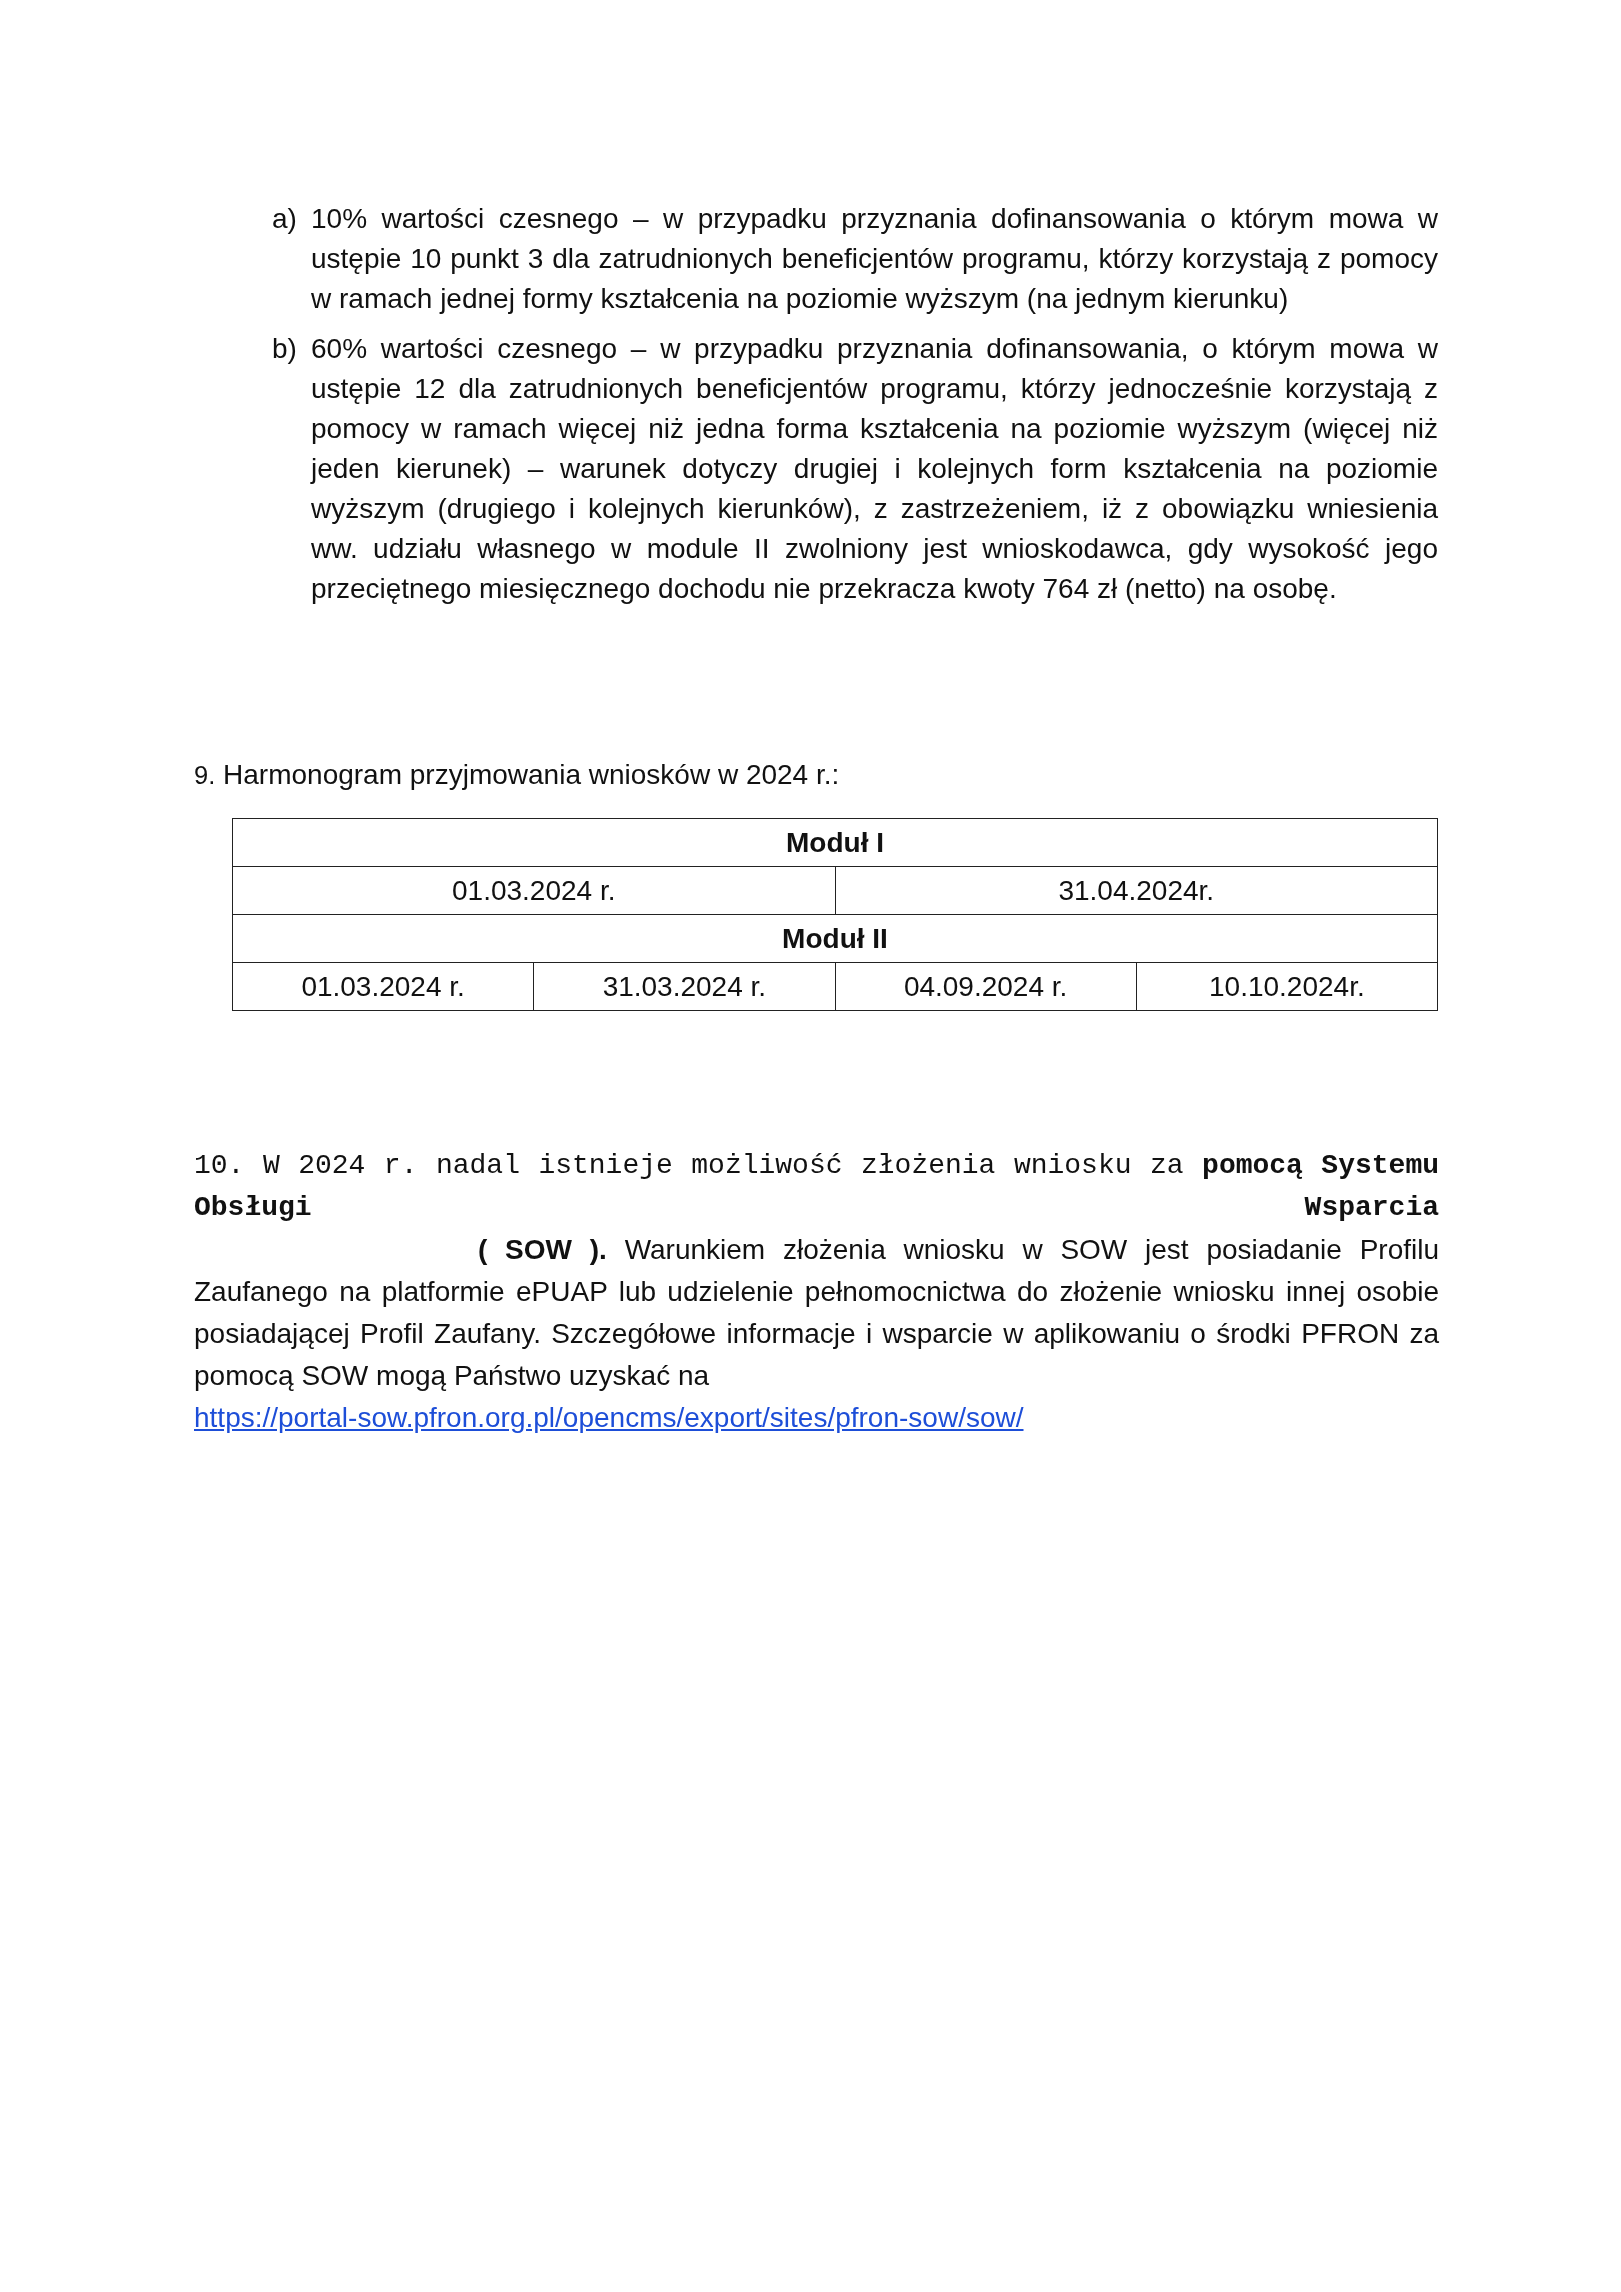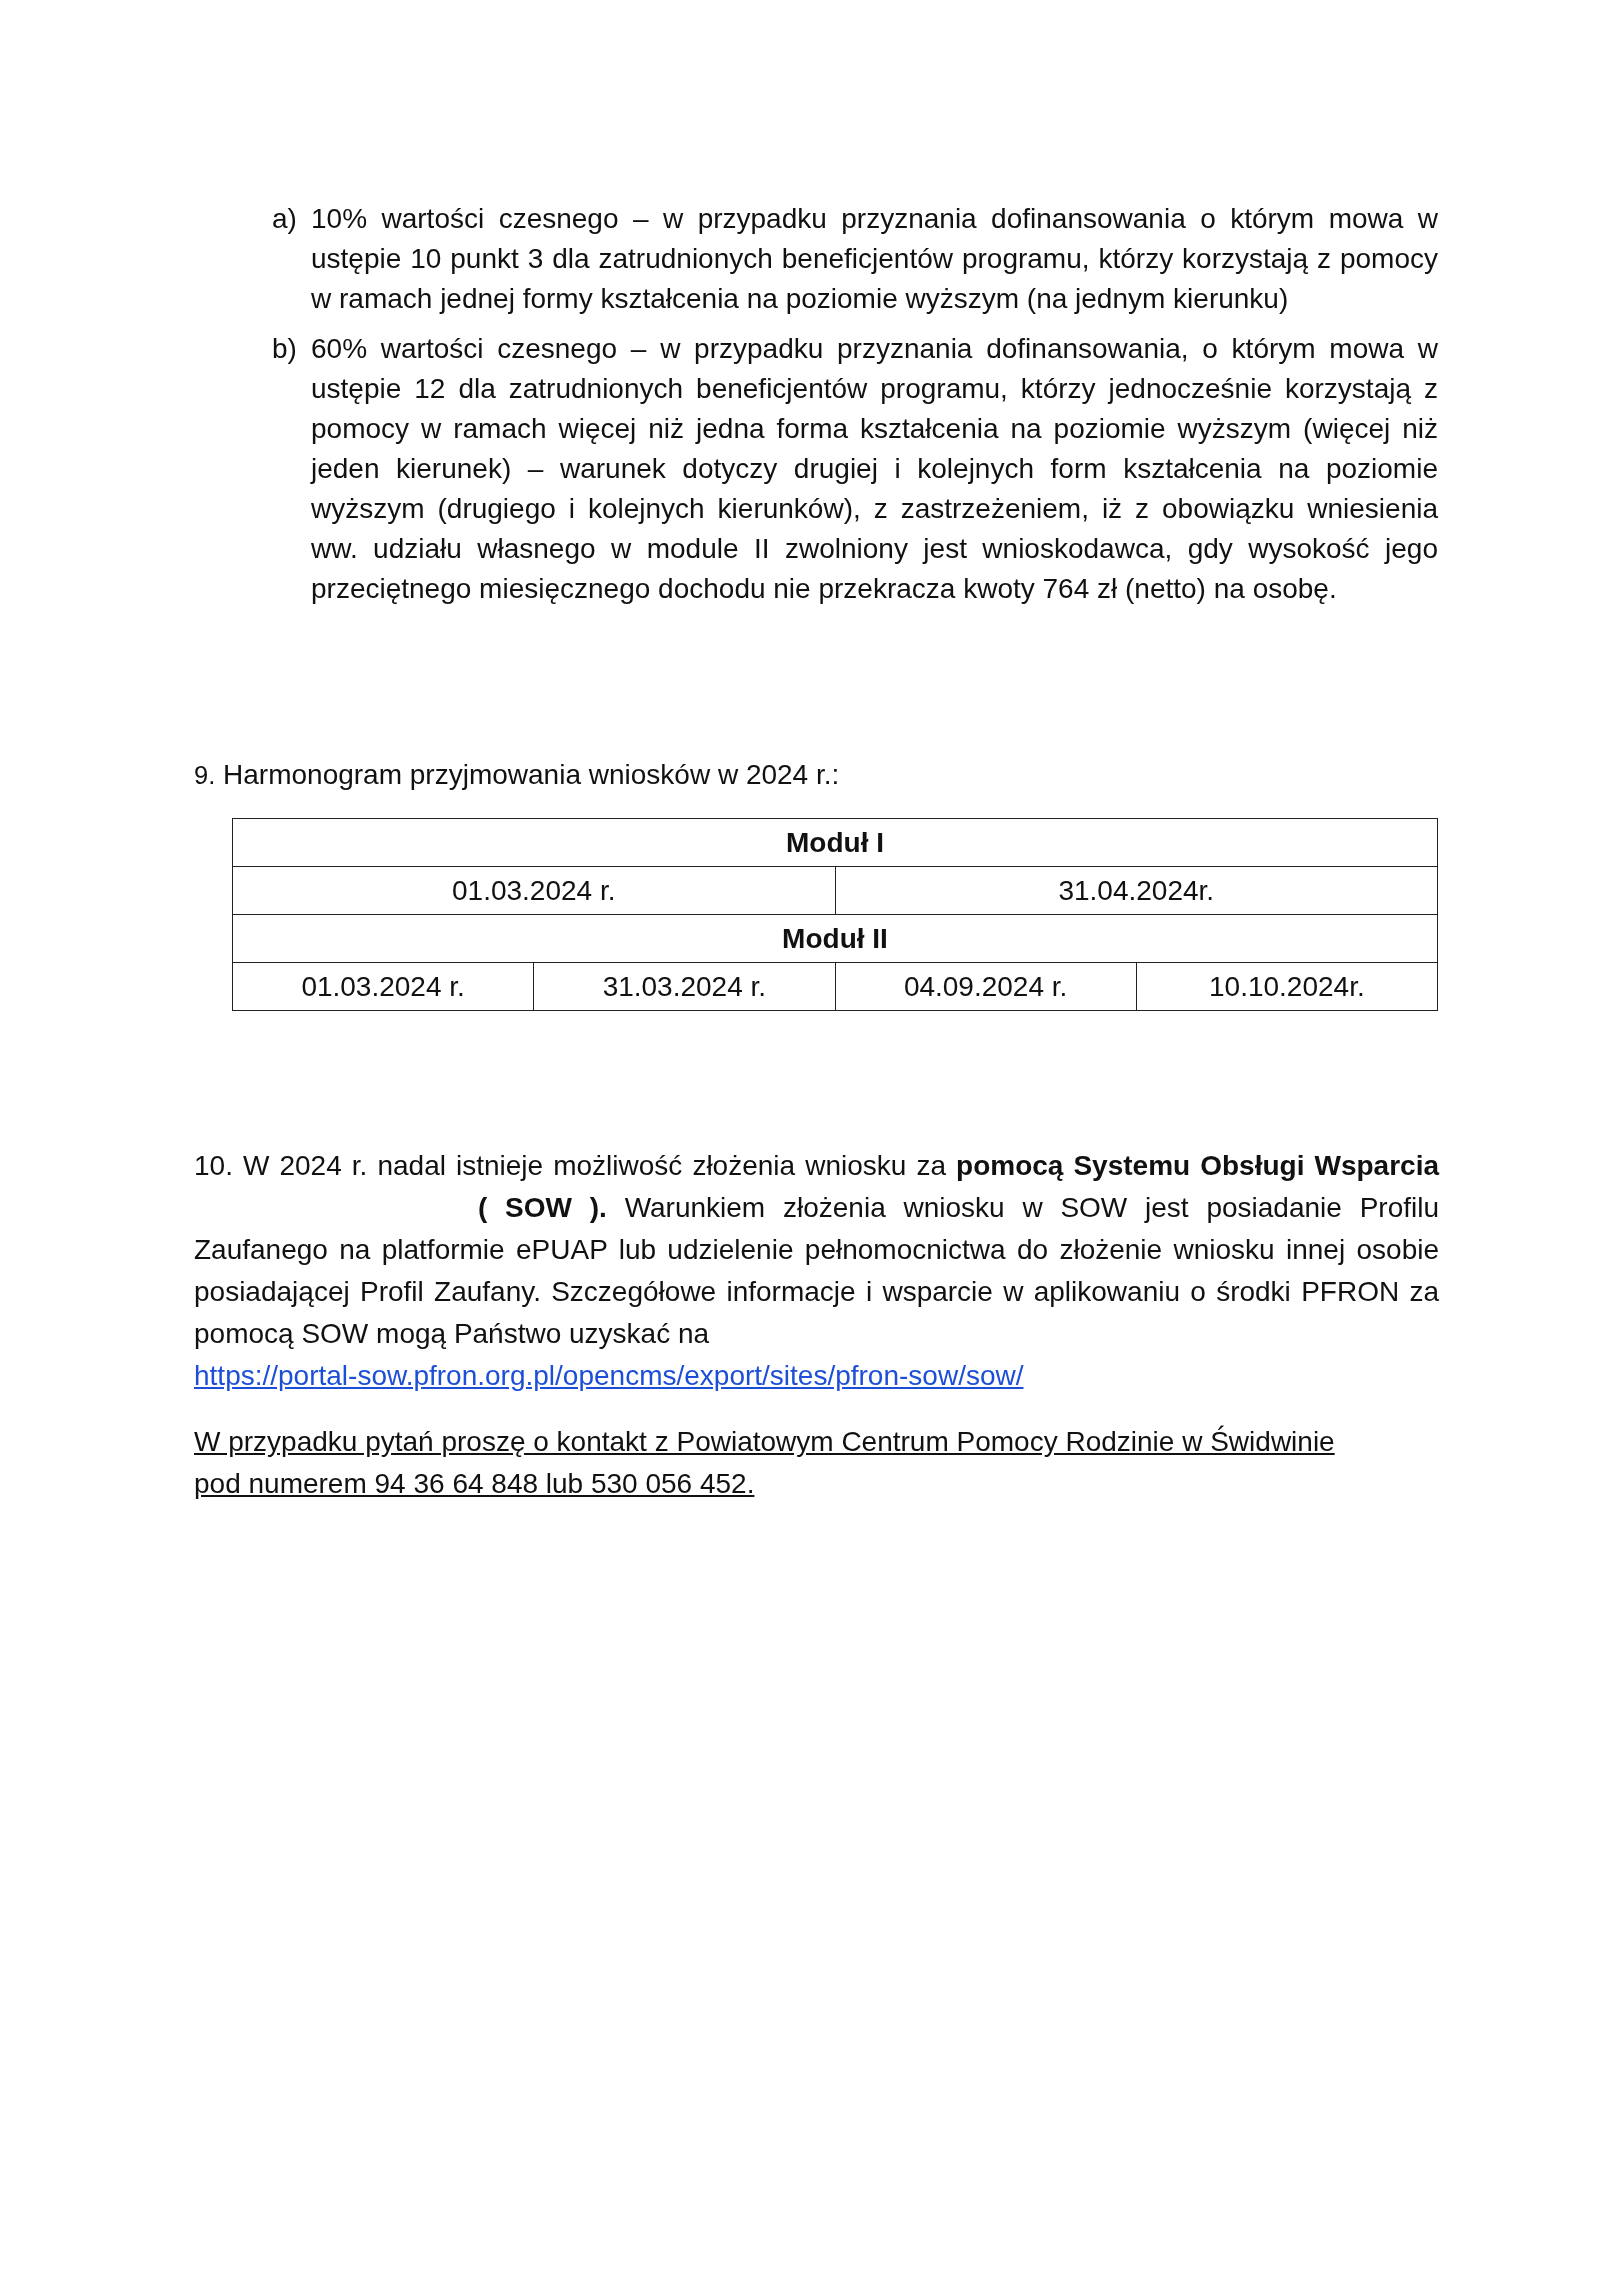--- a/index.html
+++ b/index.html
@@ -12,21 +12,21 @@
   .li-text { flex: 1; text-align: justify; }
   .h9 { position: absolute; left: 194px; top: 755px; font-size: 28px; line-height: 40px; }
   .h9 .num { font-size: 25.5px; }
   .h9 b { font-weight: normal; }
   table.sched { position: absolute; left: 232px; top: 818px; width: 1206px; border-collapse: collapse;
                 font-size: 28px; table-layout: fixed; }
   table.sched td { border: 1.5px solid #222; height: 47px; text-align: center; padding: 0; vertical-align: middle; margin-left: 10px; }
   table.sched td.bold { font-weight: bold; }
   .p10 { position: absolute; left: 194px; top: 1145px; width: 1245px; font-size: 28px; line-height: 42px; text-align: justify; }
   .p10 b { font-weight: bold; }
-  .justify-last { text-align-last: justify; }
+  .justify-last { text-align-last: justify; font-family: Liberation Mono, monospace; }
   .link { text-decoration: underline; color: #1d4ed8; }
   .contact { position: absolute; left: 194px; top: 1421px; width: 1245px; font-size: 28px; line-height: 42px;
              text-decoration: underline; }
 </style>
 </head>
 <body>
 
 <div class="page">
 
   <div class="list">
@@ -67,19 +67,15 @@
     </table>
 
   <div class="p10">
     <div class="justify-last"><span>10. W 2024 r. nadal  istnieje możliwość złożenia wniosku za </span><b>pomocą Systemu Obsługi Wsparcia</b></div>
     <div>
       <b style="margin-left:284px">( SOW ).</b><span> Warunkiem złożenia wniosku w SOW jest posiadanie Profilu Zaufanego na platformie ePUAP lub udzielenie pełnomocnictwa do złożenie wniosku innej osobie posiadającej Profil Zaufany. Szczegółowe informacje i wsparcie w aplikowaniu o środki PFRON za pomocą SOW mogą Państwo uzyskać na</span>
     </div>
     <div><a class="link">https://portal-sow.pfron.org.pl/opencms/export/sites/pfron-sow/sow/</a></div>
   </div>
 
-  <div class="contact">
-    <div>W przypadku pytań proszę o kontakt z Powiatowym Centrum Pomocy Rodzinie w Świdwinie</div>
-    <div>pod numerem 94 36 64 848 lub 530 056 452.</div>
-  </div>
 
 </div>
 
 
 </body></html>

